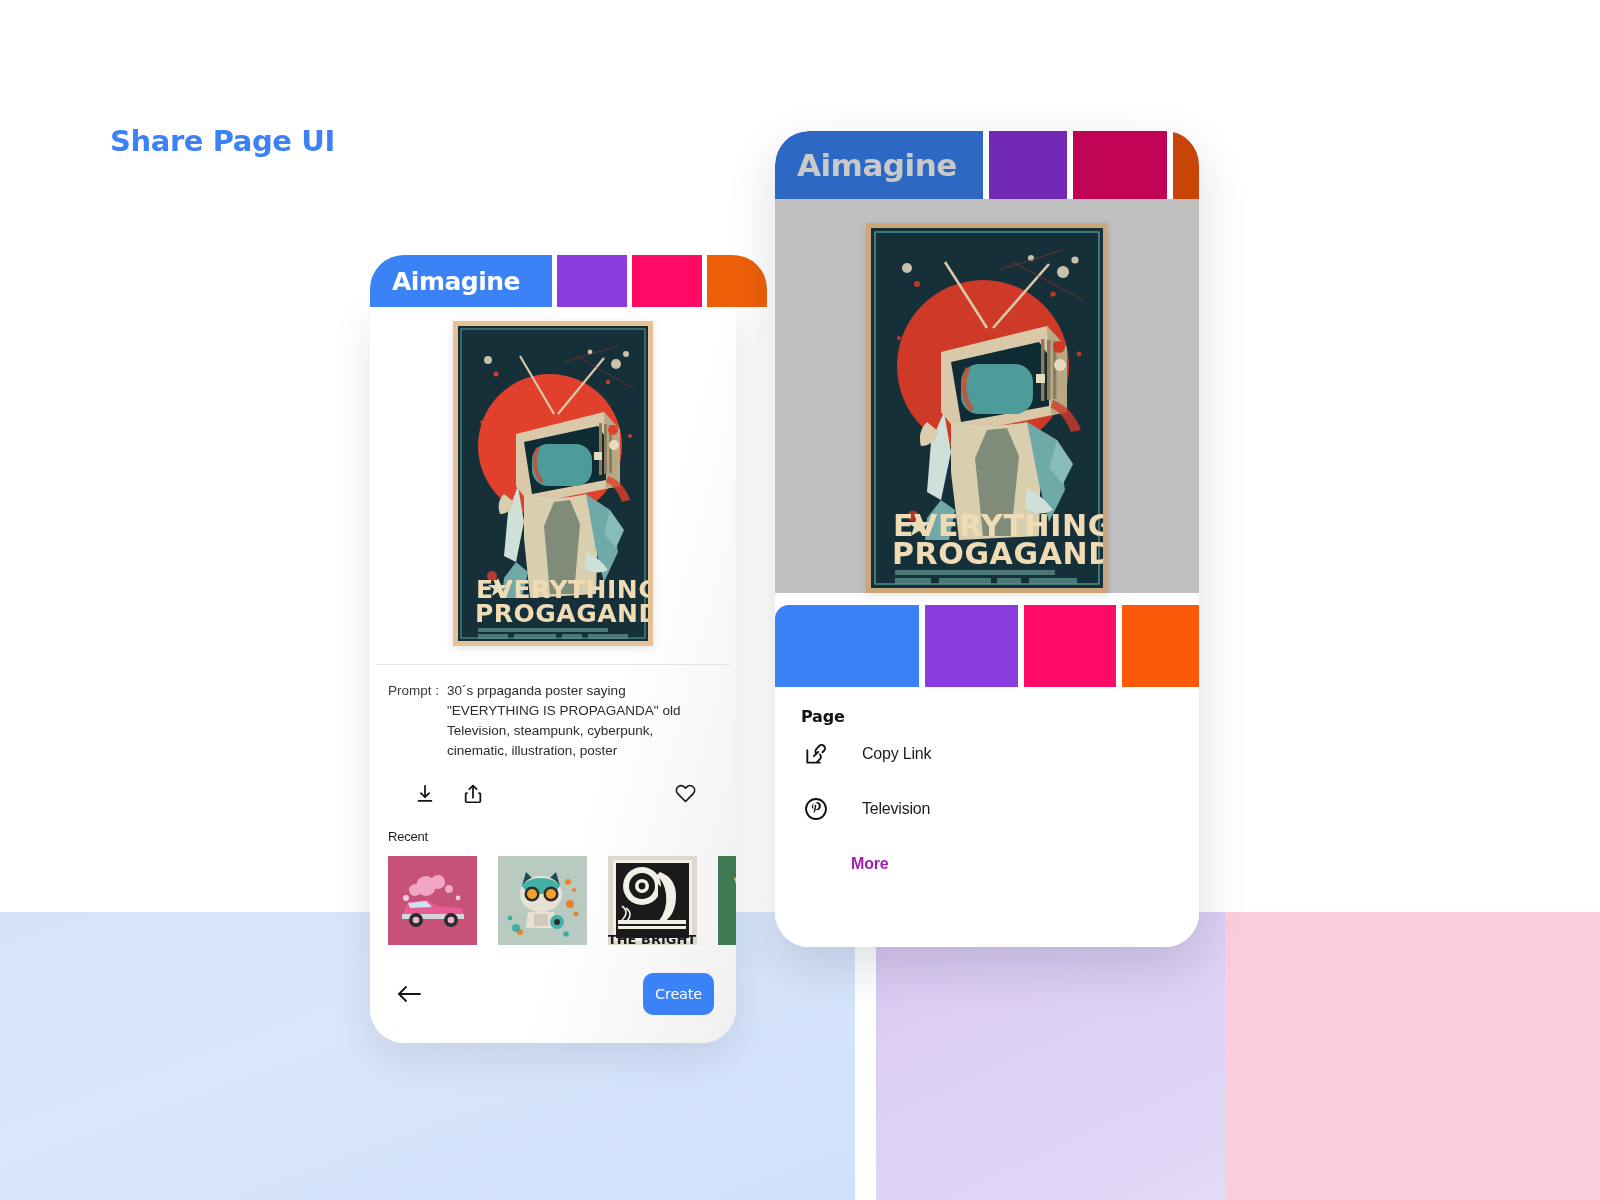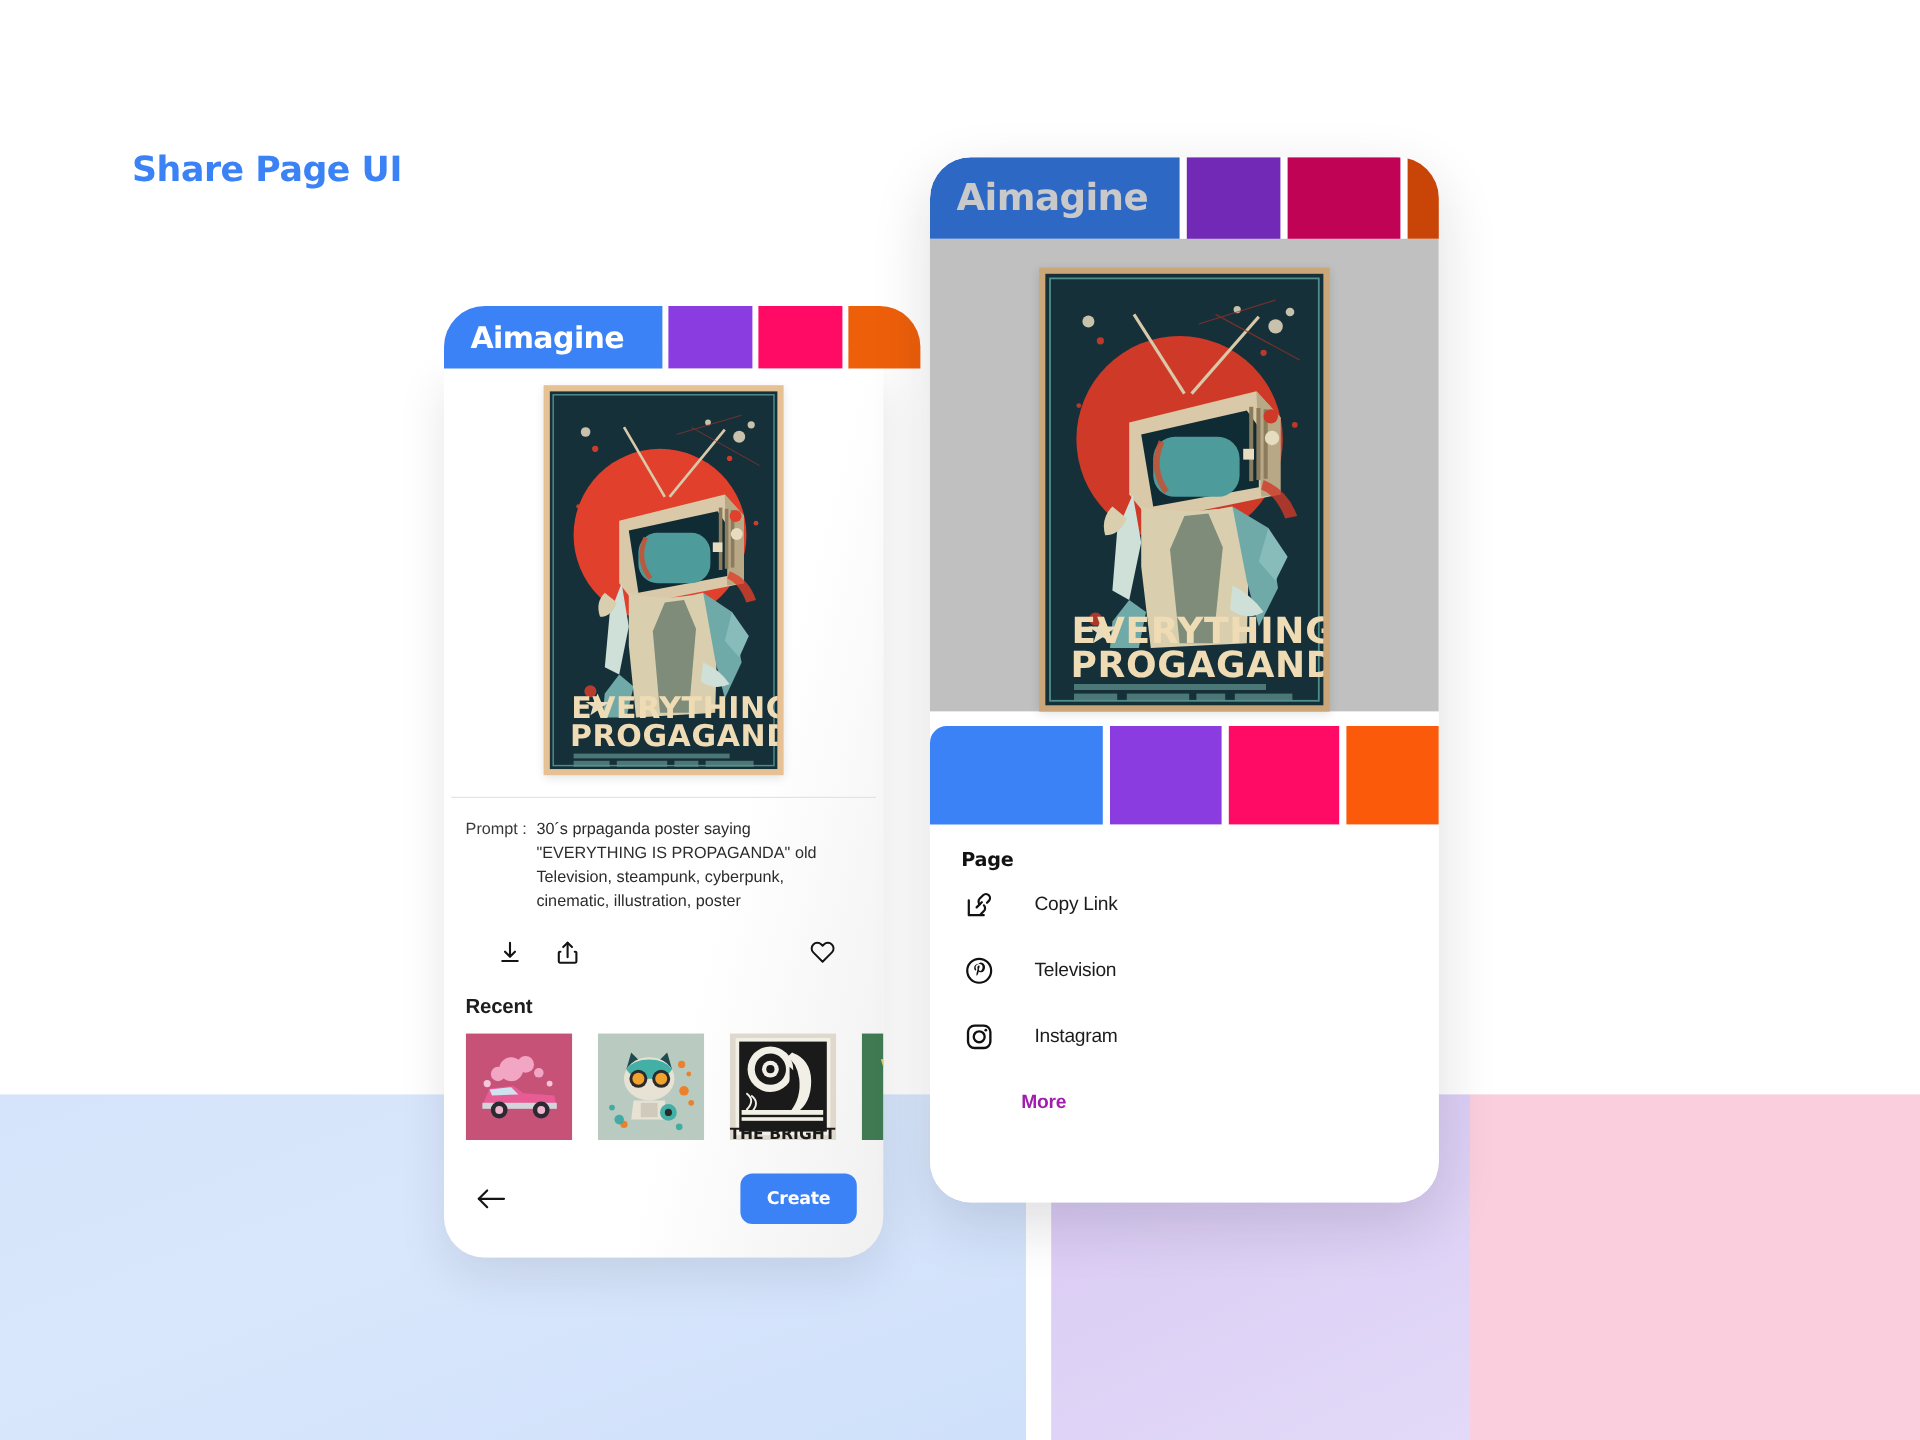--- a/index.html
+++ b/index.html
@@ -78,33 +78,33 @@
     line-height:1.48;
   }
   .prompt-text{font-size:13.5px;color:#2c2c2c;line-height:1.48;}
 
   .actions{display:flex;align-items:center;padding:20px 38px 0 42px;}
   .act{width:26px;height:26px;display:flex;align-items:center;justify-content:center;}
   .act-dl{margin-right:22px;}
   .act-heart{margin-left:auto;}
 
   .recent-title{
-    font-size:17px;color:#1d1d1d;font-weight:700;
+    font-size:13px;color:#1d1d1d;font-weight:400;
     padding:22px 0 0 18px;letter-spacing:-0.2px;
   }
   .thumbs{display:flex;gap:21px;padding:12px 0 0 18px;overflow:hidden;}
   .thumb{width:89px;height:89px;flex:0 0 auto;overflow:hidden;position:relative;}
 
   .bottombar{display:flex;align-items:center;padding:28px 22px 20px 26px;}
   .back-arrow{width:30px;height:24px;display:flex;align-items:center;}
   .create-btn{
     margin-left:auto;background:#3b82f6;color:#fff;border:none;
-    border-radius:10px;padding:0 22px;height:42px;
+    border-radius:10px;padding:0 12px;height:42px;
     font-family:"DejaVu Sans", sans-serif;
-    font-size:14.5px;font-weight:700;cursor:pointer;letter-spacing:-0.2px;
+    font-size:14.5px;font-weight:400;cursor:pointer;letter-spacing:-0.2px;
   }
 
   
   #phone-right{left:775px;top:131px;width:424px;}
   #phone-right .card-outer{
     width:424px;border-radius:34px;overflow:hidden;
     box-shadow:0 18px 50px rgba(20,20,40,.14);
     background:#ffffff;position:relative;
   }
   #phone-right .brandbar{height:68px;gap:6px;}
@@ -503,30 +503,20 @@
       <div class="share-item">
         <span class="share-icon">
           <svg width="26" height="26" viewBox="0 0 24 24">
             <circle cx="12" cy="12" r="9.2" fill="none" stroke="#111" stroke-width="1.7"></circle>
             <path d="M11.7 6.6c-2.1 0-3.6 1.4-3.6 3.2 0 .9.4 1.7 1.1 2 .1.1.2 0 .3-.1l.2-.7c0-.1 0-.2-.1-.3a1.9 1.9 0 0 1-.4-1.2c0-1.5 1.2-2.7 2.9-2.7 1.6 0 2.5.9 2.5 2.2 0 1.7-.8 3.1-1.9 3.1-.6 0-1.1-.5-.9-1.2l.5-2c.1-.5-.1-.9-.6-.9-.6 0-1.1.6-1.1 1.5 0 .5.2.9.2.9l-.8 3.2c-.2.9-.1 2 0 2.1 0 .1.1.1.2 0 .1-.1.8-1 1.1-1.9l.4-1.5c.2.4.8.8 1.5.8 2 0 3.3-1.8 3.3-4.1 0-1.8-1.5-3.4-3.8-3.4z" fill="#111"></path>
           </svg>
         </span>
         <span class="share-label">Television</span>
       </div>
 
-      <div class="share-item">
-        <span class="share-icon">
-          <svg width="26" height="26" viewBox="0 0 24 24" fill="none" stroke="#111" stroke-width="1.8">
-            <rect x="3.4" y="3.4" width="17.2" height="17.2" rx="5"></rect>
-            <circle cx="12" cy="12" r="4.2"></circle>
-            <circle cx="17.1" cy="6.9" r="1.1" fill="#111" stroke="none"></circle>
-          </svg>
-        </span>
-        <span class="share-label">Instagram</span>
-      </div>
 
       <div class="share-item share-item-more">
         <span class="share-label">More</span>
       </div>
     </div>
 
   </div>
 </div>
 
 </body></html>

